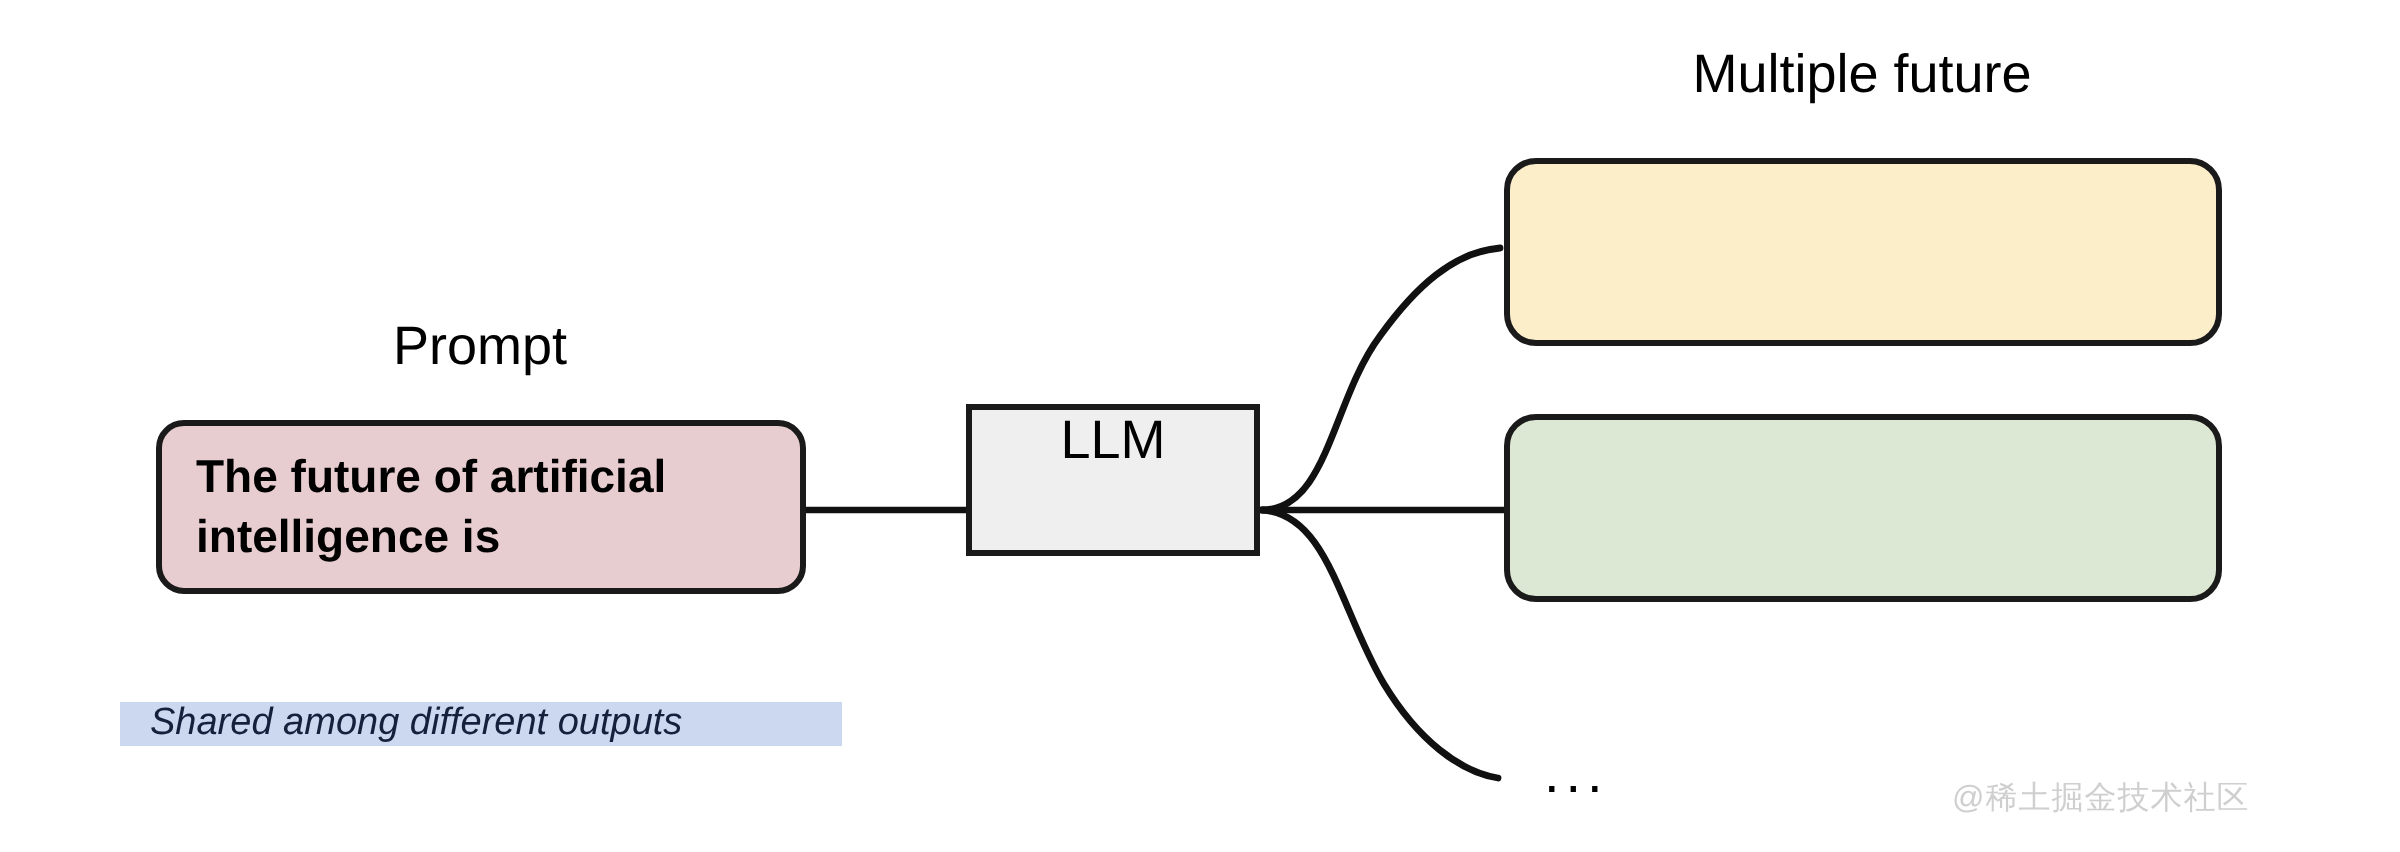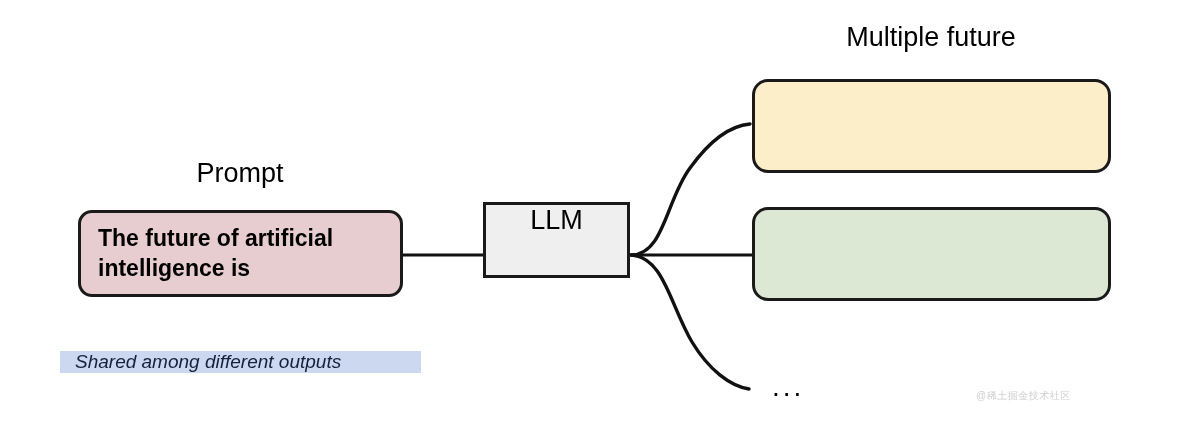--- a/index.html
+++ b/index.html
@@ -126,21 +126,21 @@
     top: 373px;
     font-size: 28px;
     letter-spacing: 3px;
     color: #000000;
     line-height: 1;
   }
   #watermark {
     position: absolute;
     left: 976px;
     top: 389px;
-    font-size: 10px;
+    font-size: 16px;
     color: #cfcfcf;
     white-space: nowrap;
     letter-spacing: 0.5px;
     text-align: right;
   }
 </style>
 </head>
 <body>
 
 <div class="stage">

